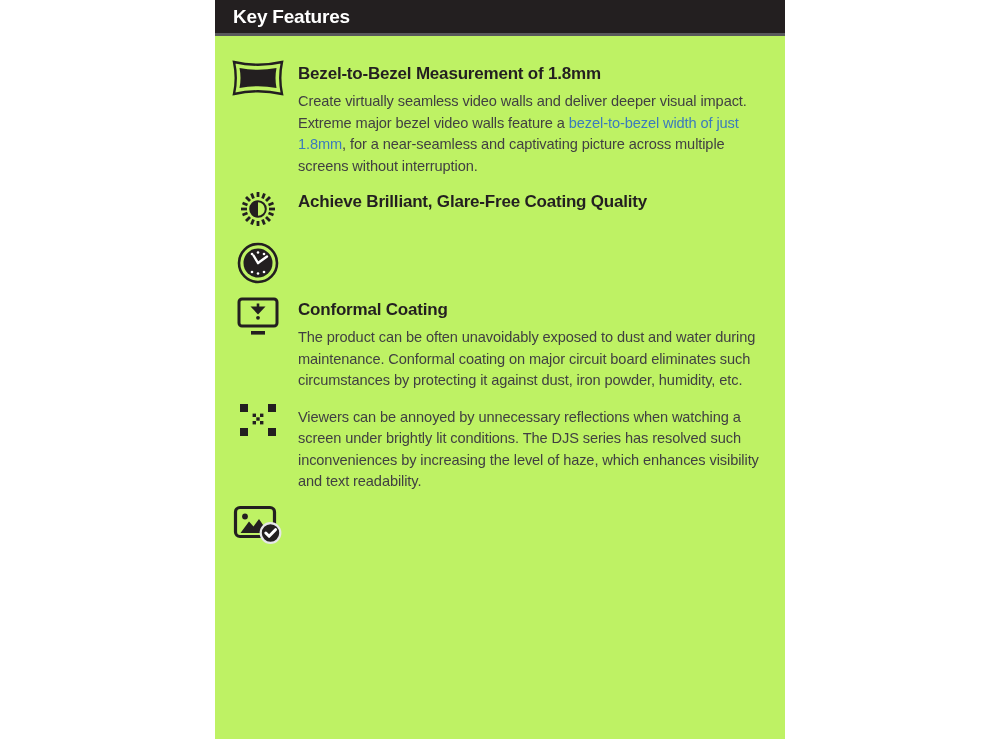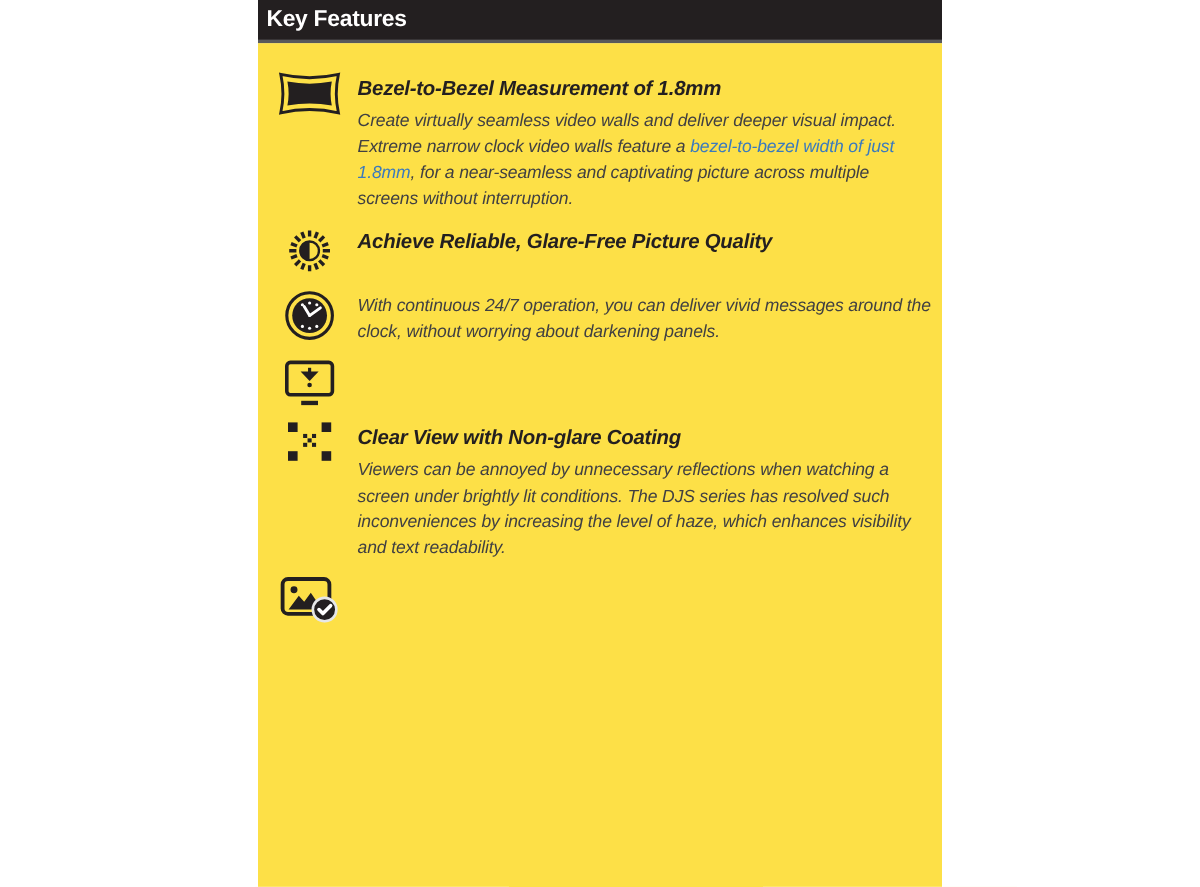--- a/index.html
+++ b/index.html
@@ -17,35 +17,34 @@
     top: 0;
     width: 570px;
     height: 739px;
   }
   .header-bar {
     height: 33px;
     background: #231f20;
     border-bottom: 3px solid #58595b;
     display: flex;
     align-items: center;
-    padding-left: 7px;
+    padding-left: 18px;
     box-sizing: content-box;
   }
   .header-title {
     color: #ffffff;
     font-size: 19px;
     font-weight: bold;
     letter-spacing: -0.2px;
   }
   .content {
-    background: #fde047;
+    background: #bef264;
     min-height: 703px;
     box-sizing: border-box;
     padding: 28px 8px 10px 18px;
-    font-style: italic;
   }
   .feature {
     display: flex;
     margin-bottom: 15px;
   }
   .icon-col {
     width: 65px;
     flex-shrink: 0;
     display: flex;
     justify-content: center;
@@ -100,21 +99,21 @@
       <div class="icon-col">
         <div class="icon-box">
           <svg width="52" height="36" viewBox="0 0 52 36">
             <path d="M2,2 Q26,7.5 50,2 Q46.5,18 50,34 Q26,28.5 2,34 Q5.5,18 2,2 Z" fill="none" stroke="#231f20" stroke-width="2.4"></path>
             <path d="M7.5,8 Q26,11.5 44.5,8 Q42.5,18 44.5,28 Q26,24.5 7.5,28 Q9.5,18 7.5,8 Z" fill="#231f20"></path>
           </svg>
         </div>
       </div>
       <div class="text-col">
         <h3 class="feature-title">Bezel-to-Bezel Measurement of 1.8mm</h3>
-        <p class="feature-body"><span>Create virtually seamless video walls and deliver deeper visual impact. Extreme narrow clock video walls feature a </span><span class="inline-link">bezel-to-bezel width of just 1.8mm</span><span>, for a near-seamless and captivating picture across multiple screens without interruption.</span></p>
+        <p class="feature-body"><span>Create virtually seamless video walls and deliver deeper visual impact. Extreme major bezel video walls feature a </span><span class="inline-link">bezel-to-bezel width of just 1.8mm</span><span>, for a near-seamless and captivating picture across multiple screens without interruption.</span></p>
       </div>
     </div>
 
     <div class="feature">
       <div class="icon-col">
         <div class="icon-box">
           <svg width="44" height="42" viewBox="0 0 44 42">
             <g stroke="#231f20" stroke-width="2.8">
               <line x1="22" y1="4" x2="22" y2="9"></line>
               <line x1="22" y1="33" x2="22" y2="38"></line>
@@ -132,21 +131,21 @@
               <line x1="32.5" y1="17" x2="37.5" y2="15"></line>
               <line x1="15.5" y1="36.5" x2="17.5" y2="31.5"></line>
               <line x1="26.5" y1="10.5" x2="28.5" y2="5.5"></line>
             </g>
             <circle cx="22" cy="21" r="7.8" fill="none" stroke="#231f20" stroke-width="2"></circle>
             <path d="M22,13.2 A7.8,7.8 0 0 0 22,28.8 Z" fill="#231f20"></path>
           </svg>
         </div>
       </div>
       <div class="text-col">
-        <h3 class="feature-title">Achieve Reliable, Glare-Free Picture Quality</h3>
+        <h3 class="feature-title">Achieve Brilliant, Glare-Free Coating Quality</h3>
       </div>
     </div>
 
     <div class="feature">
       <div class="icon-col">
         <div class="icon-box">
           <svg width="44" height="44" viewBox="0 0 44 44">
             <circle cx="22" cy="22" r="19" fill="none" stroke="#231f20" stroke-width="2.6"></circle>
             <circle cx="22" cy="22" r="14.5" fill="#231f20"></circle>
             <g stroke="#ffffff" stroke-width="2.4" stroke-linecap="round">
@@ -158,35 +157,38 @@
               <circle cx="16" cy="13" r="1.3"></circle>
               <circle cx="28" cy="13" r="1.3"></circle>
               <circle cx="22" cy="32.5" r="1.3"></circle>
               <circle cx="16" cy="31" r="1.3"></circle>
               <circle cx="28" cy="31" r="1.3"></circle>
             </g>
           </svg>
         </div>
       </div>
       <div class="text-col">
-        <p class="feature-body">With continuous 24/7 operation, you can deliver vivid messages around the clock, without worrying about darkening panels.</p>
       </div>
     </div>
 
     <div class="feature">
       <div class="icon-col">
         <div class="icon-box">
           <svg width="46" height="41" viewBox="0 0 46 41">
             <rect x="4" y="3" width="38" height="27" rx="3" fill="none" stroke="#231f20" stroke-width="3"></rect>
             <rect x="16" y="35" width="14" height="3.6" fill="#231f20"></rect>
             <rect x="21.7" y="7.5" width="2.6" height="3.5" fill="#231f20"></rect>
             <polygon points="15.5,10.5 30.5,10.5 23,18.5" fill="#231f20"></polygon>
             <circle cx="23" cy="21.8" r="1.9" fill="#231f20"></circle>
           </svg>
         </div>
+      </div>
+      <div class="text-col">
+        <h3 class="feature-title">Conformal Coating</h3>
+        <p class="feature-body">The product can be often unavoidably exposed to dust and water during maintenance. Conformal coating on major circuit board eliminates such circumstances by protecting it against dust, iron powder, humidity, etc.</p>
       </div>
     </div>
 
     <div class="feature">
       <div class="icon-col">
         <div class="icon-box">
           <svg width="40" height="35" viewBox="0 0 40 35">
             <g fill="#231f20">
               <rect x="2" y="1" width="8" height="8"></rect>
               <rect x="30" y="1" width="8" height="8"></rect>
@@ -195,21 +197,20 @@
               <rect x="14.6" y="10.6" width="3.4" height="3.4"></rect>
               <rect x="22" y="10.6" width="3.4" height="3.4"></rect>
               <rect x="18.3" y="14.3" width="3.4" height="3.4"></rect>
               <rect x="14.6" y="18" width="3.4" height="3.4"></rect>
               <rect x="22" y="18" width="3.4" height="3.4"></rect>
             </g>
           </svg>
         </div>
       </div>
       <div class="text-col">
-        <h3 class="feature-title">Clear View with Non-glare Coating</h3>
         <p class="feature-body">Viewers can be annoyed by unnecessary reflections when watching a screen under brightly lit conditions. The DJS series has resolved such inconveniences by increasing the level of haze, which enhances visibility and text readability.</p>
       </div>
     </div>
 
     <div class="feature">
       <div class="icon-col">
         <div class="icon-box">
           <svg width="50" height="40" viewBox="0 0 50 40">
             <rect x="2.5" y="3.5" width="39" height="29" rx="4.5" fill="none" stroke="#231f20" stroke-width="3.2"></rect>
             <circle cx="12" cy="12.5" r="2.9" fill="#231f20"></circle>

